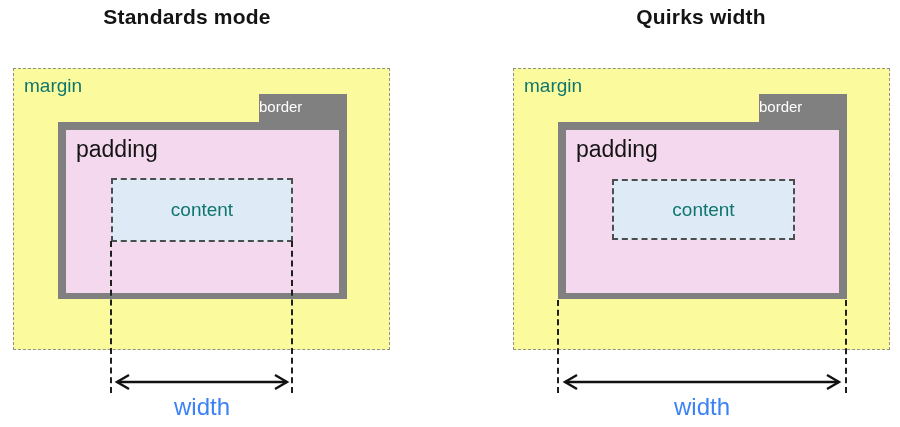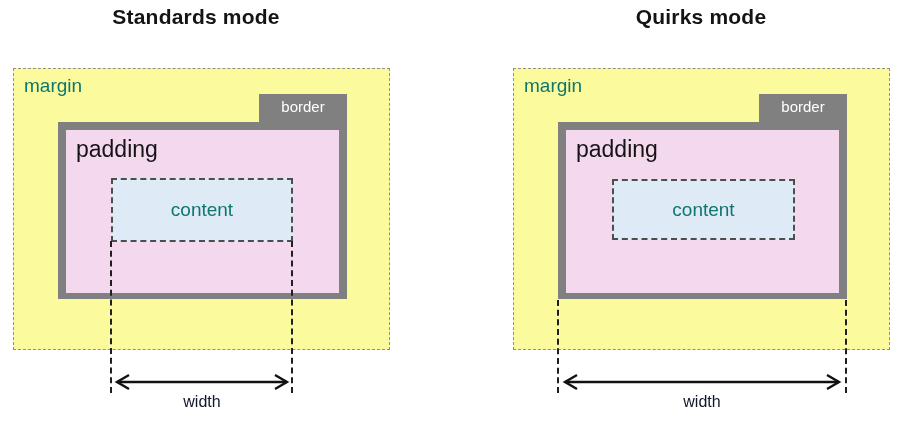--- a/index.html
+++ b/index.html
@@ -7,38 +7,38 @@
     width:900px;height:427px;position:relative;background:#ffffff;
     font-family:"Liberation Sans","DejaVu Sans",sans-serif;color:#1a1a1a;
     overflow:hidden;
   }
   .abs{position:absolute;box-sizing:border-box;}
 
   .panel-title{
     top:5px;height:28px;font-size:21px;font-weight:600;letter-spacing:.2px;
     text-align:center;color:#141414;
   }
-  .t0{left:46px;width:300px;}
+  .t0{left:37px;width:300px;}
   .t1{left:551px;width:300px;}
 
   .margin-box{
     top:68px;width:377px;height:282px;
     background:#FBFB9D;border:1px dashed #8f8f8f;
   }
   .m0{left:13px;}
   .m1{left:513px;}
   .margin-label{
     top:75px;font-size:19px;color:#0f766e;
   }
   .ml0{left:24px;}
   .ml1{left:524px;}
 
   .border-tab{
     top:94px;width:88px;height:34px;background:#808080;
-    display:flex;align-items:flex-start;justify-content:center;
+    display:flex;align-items:flex-start;justify-content:flex-start;
   }
   .bt0{left:259px;}
   .bt1{left:759px;}
   .border-tab .tab-text{
     color:#ffffff;font-size:15px;margin-top:4px;
   }
 
   .border-box{
     top:122px;width:289px;height:177px;background:#808080;
   }
@@ -71,21 +71,21 @@
   .g0b{left:291px;top:241px;height:152px;}
   .g1a{left:557px;top:300px;height:93px;}
   .g1b{left:845px;top:300px;height:93px;}
 
   .arrow-svg{pointer-events:none;}
   .a0{left:112px;top:372px;}
   .a1{left:560px;top:372px;}
   .arrow-svg path{stroke:#111111;stroke-width:2.4;fill:none;stroke-linejoin:miter;stroke-linecap:butt;}
 
   .width-label{
-    top:393px;font-size:16px;text-align:center;color:#0f172a;
+    top:393px;font-size:24px;text-align:center;color:#3b82f6;
   }
   .w0{left:112px;width:180px;}
   .w1{left:560px;width:284px;}
 </style>
 </head>
 <body>
 
 <div class="abs panel-title t0">Standards mode</div>
 
 <div class="abs margin-box m0"></div>
@@ -105,21 +105,21 @@
 <div class="abs guide-line g0a"></div>
 <div class="abs guide-line g0b"></div>
 
 <svg class="abs arrow-svg a0" width="180" height="20" viewBox="0 0 180 20">
   <path d="M5,10 H175"></path>
   <path d="M17,3 L5,10 L17,17"></path>
   <path d="M163,3 L175,10 L163,17"></path>
 </svg>
 <div class="abs width-label w0">width</div>
 
-<div class="abs panel-title t1">Quirks mode</div>
+<div class="abs panel-title t1">Quirks width</div>
 
 <div class="abs margin-box m1"></div>
 <div class="abs margin-label ml1">margin</div>
 
 <div class="abs border-tab bt1">
   <span class="tab-text">border</span>
 </div>
 <div class="abs border-box b1"></div>
 <div class="abs padding-box p1"></div>
 <div class="abs padding-label pl1">padding</div>

